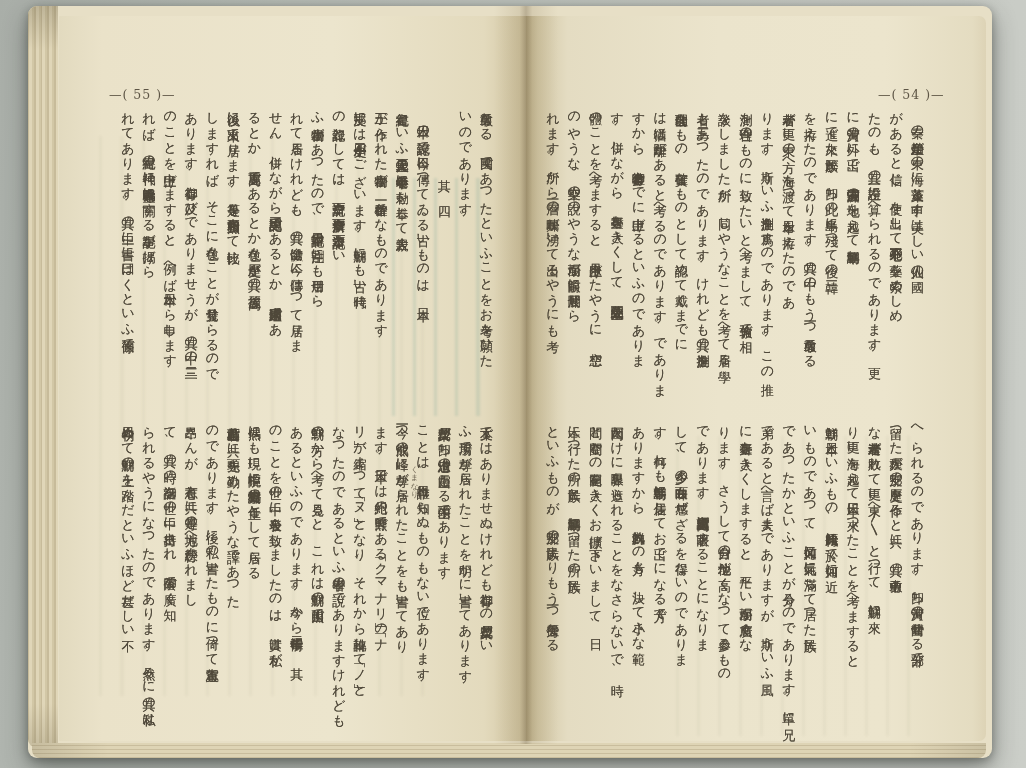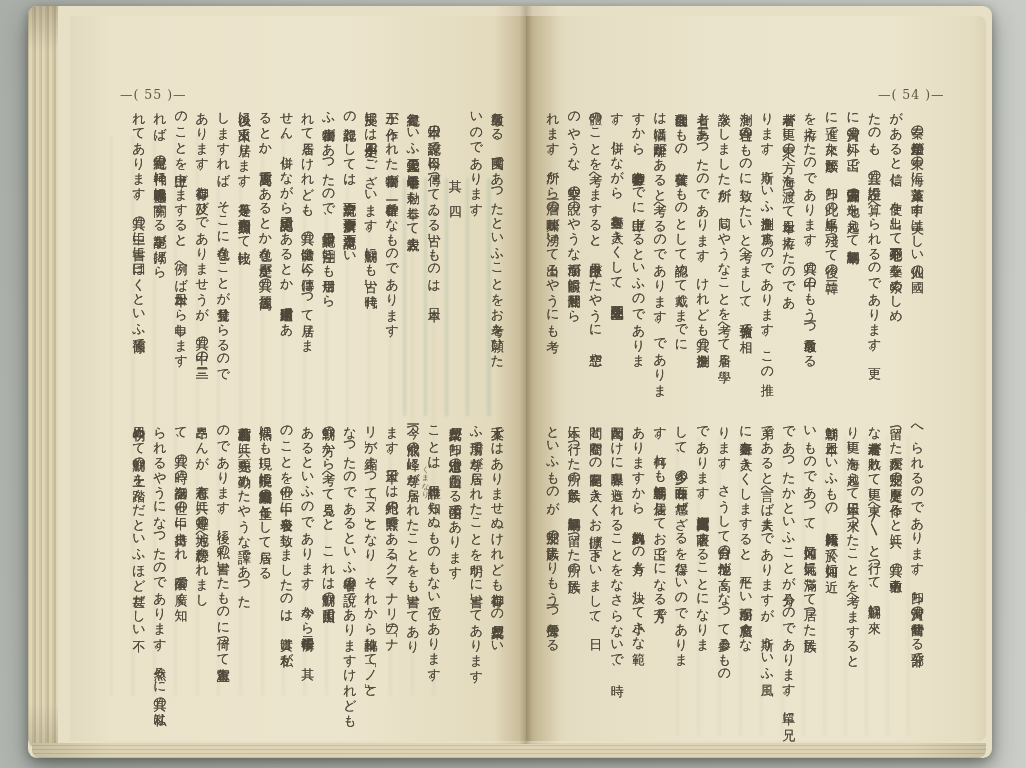--- a/index.html
+++ b/index.html
@@ -28,21 +28,21 @@
     position: absolute; left: 4px; right: 6px; bottom: 0; height: 15px;
     border-radius: 0 0 8px 8px;
     background:
       linear-gradient(90deg, rgba(90,80,55,.18) 0%, rgba(90,80,55,0) 8%, rgba(90,80,55,0) 92%, rgba(90,80,55,.15) 100%),
       repeating-linear-gradient(0deg, #c9bd9d 0 1.5px, #ded4b5 1.5px 4px);
   }
   .page {
     position: absolute; top: 10px; bottom: 17px;
   }
   .page.left {
-    left: 42px; width: 472px;
+    left: 31px; width: 472px;
     background: linear-gradient(90deg, #e2dabf 0%, #eae2c9 9%, #ece5cd 58%, #e3dabd 90%, #d2c6a3 98%, #c0b390 100%);
   }
   .page.right {
     left: 498px; width: 460px; border-radius: 0 7px 7px 0;
     background: linear-gradient(90deg, #bfb28d 0%, #d3c8a6 2.5%, #e4dcc2 9%, #ebe4cc 42%, #ece5cd 78%, #e4dcc1 97%, #ddd3b6 100%);
   }
   .gutter {
     position: absolute; left: 466px; top: 0; bottom: 14px; width: 64px; pointer-events: none;
     background: linear-gradient(90deg, rgba(110,90,50,0) 0%, rgba(110,90,50,.14) 40%, rgba(80,62,32,.30) 50%, rgba(110,90,50,.14) 60%, rgba(110,90,50,0) 100%);
   }

